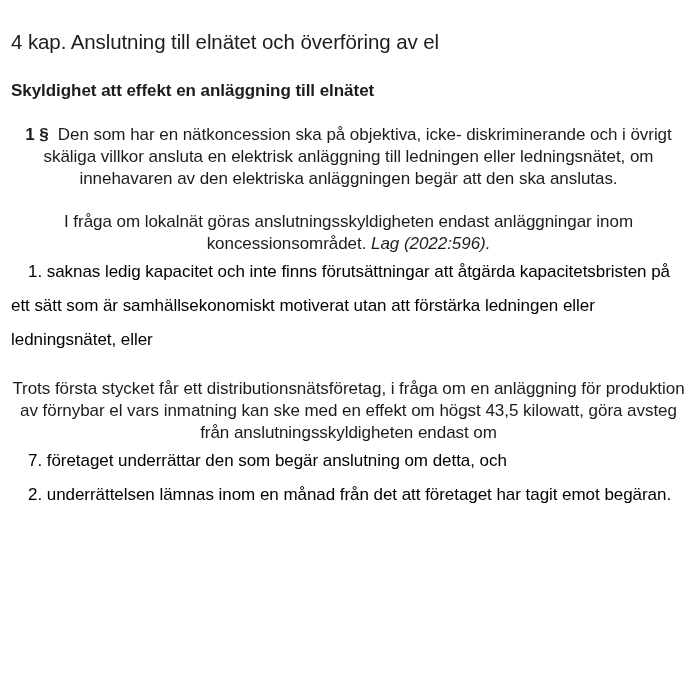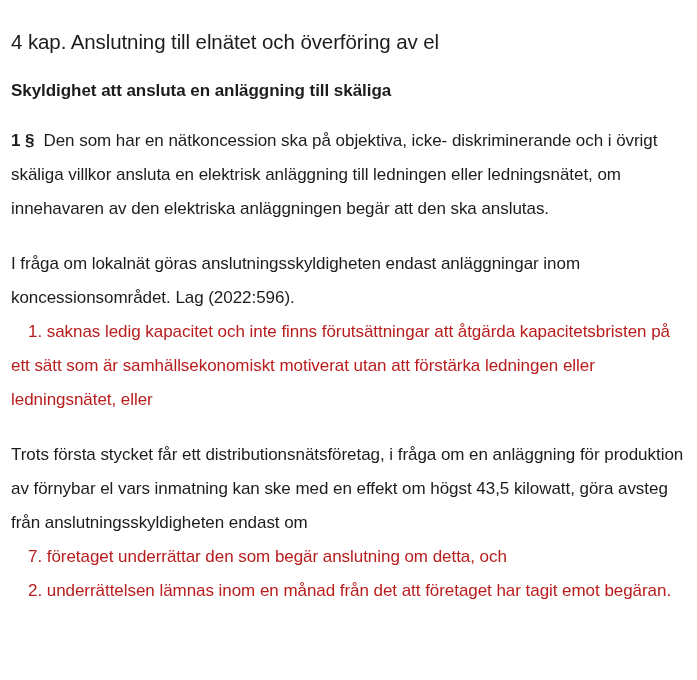--- a/index.html
+++ b/index.html
@@ -39,63 +39,64 @@
     line-height: 24px;
     margin: 0;
     padding: 0;
     margin-top: 24px;
     letter-spacing: -0.05px;
     color: #1c1c1c;
   }
   .para {
     font-size: 17px;
     font-weight: 400;
-    line-height: 34px;
+    line-height: 22px;
     margin: 0;
     padding: 0;
     letter-spacing: -0.05px;
     color: #1c1c1c;
-    text-align: left;
+    text-align: center;
   }
   .para.gap-large {
     margin-top: 21px;
   }
   .marker {
     font-weight: 700;
   }
   .marker-space {
     display: inline-block;
     width: 9px;
   }
   .list-item {
     font-size: 17px;
     font-weight: 400;
     line-height: 34px;
     margin: 0;
     padding: 0;
     padding-left: 17px;
     text-indent: -0px;
     letter-spacing: -0.05px;
-    color: #b91c1c;
+    color: #000000;
   }
   .list-item.hang {
     padding-left: 0;
     text-indent: 17px;
   }
   .cite {
+    font-style: italic;
   }
 </style>
 </head>
 <body>
 
 <div class="page">
 
   <h1 class="chapter-title">4 kap. Anslutning till elnätet och överföring av el</h1>
 
-  <h2 class="section-heading">Skyldighet att ansluta en anläggning till skäliga</h2>
+  <h2 class="section-heading">Skyldighet att effekt en anläggning till elnätet</h2>
 
   <p class="para gap-large"><span class="marker">1 §</span><span class="marker-space"></span><span>Den som har en nätkoncession ska på objektiva, icke- diskriminerande och i övrigt skäliga villkor ansluta en elektrisk anläggning till ledningen eller ledningsnätet, om innehavaren av den elektriska anläggningen begär att den ska anslutas.</span></p>
 
   <p class="para gap-large"><span>I fråga om lokalnät göras anslutningsskyldigheten endast anläggningar inom koncessionsområdet.</span> <span class="cite">Lag (2022:596).</span></p>
 
 
   <p class="list-item hang">1. saknas ledig kapacitet och inte finns förutsättningar att åtgärda kapacitetsbristen på ett sätt som är samhällsekonomiskt motiverat utan att förstärka ledningen eller ledningsnätet, eller</p>
 
 
   <p class="para gap-large">Trots första stycket får ett distributionsnätsföretag, i fråga om en anläggning för produktion av förnybar el vars inmatning kan ske med en effekt om högst 43,5 kilowatt, göra avsteg från anslutningsskyldigheten endast om</p>

